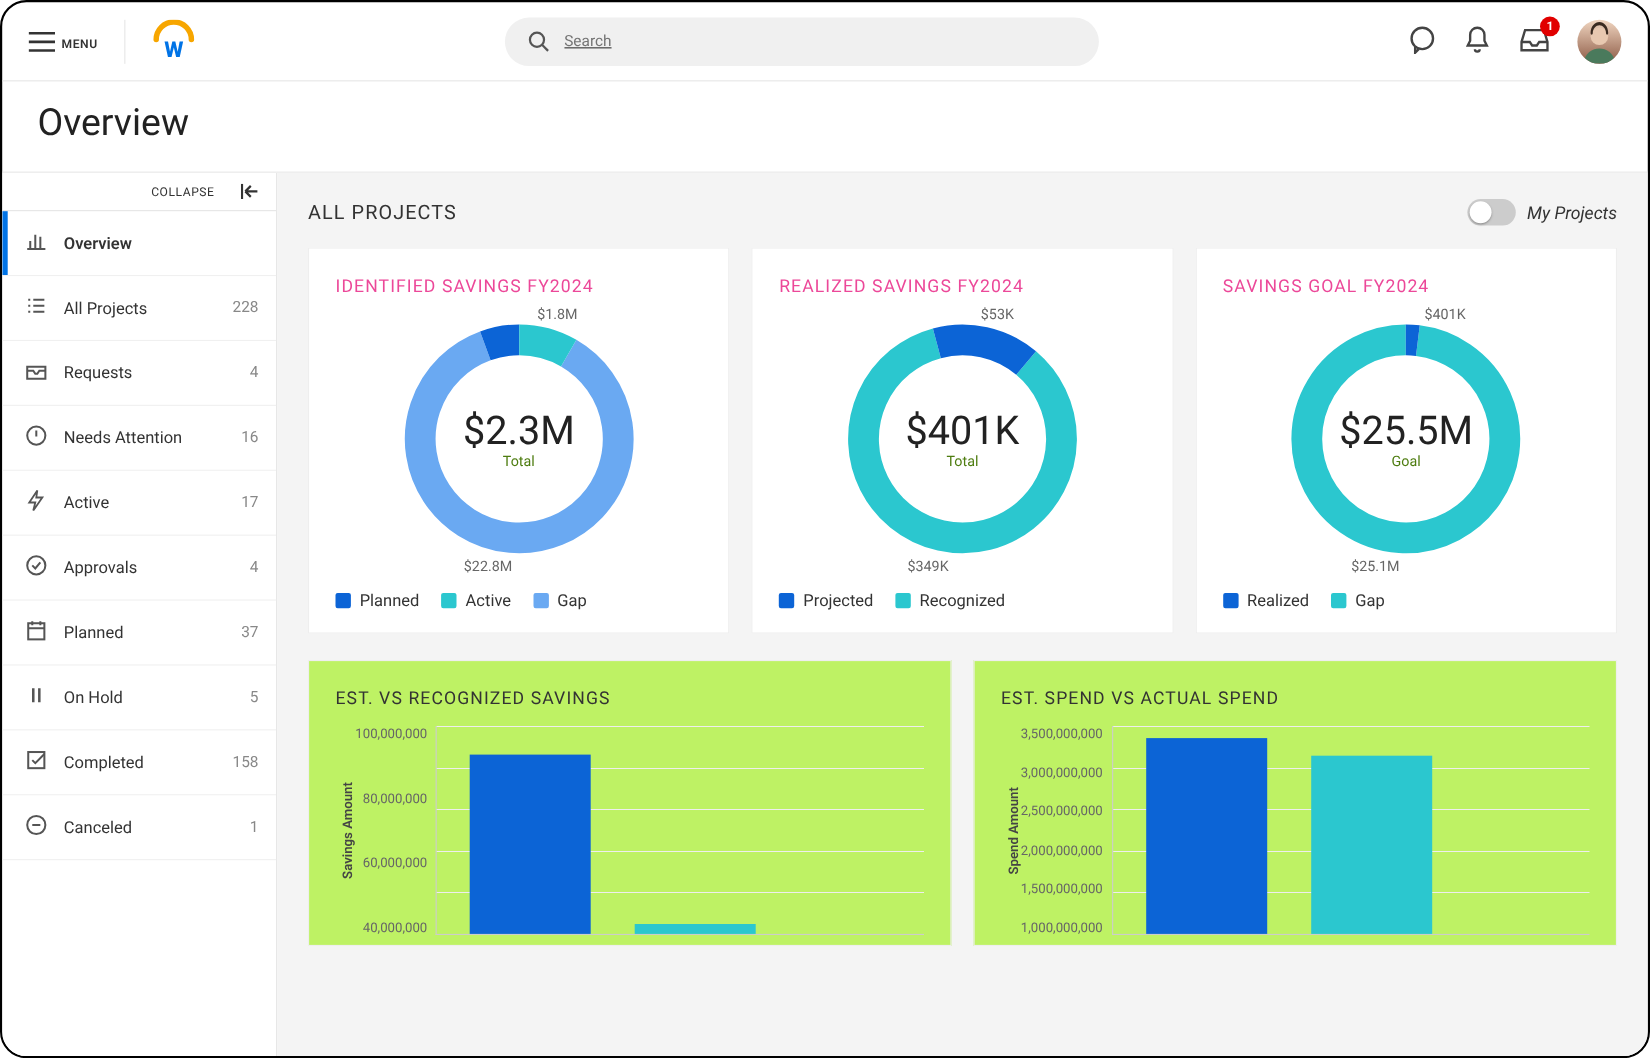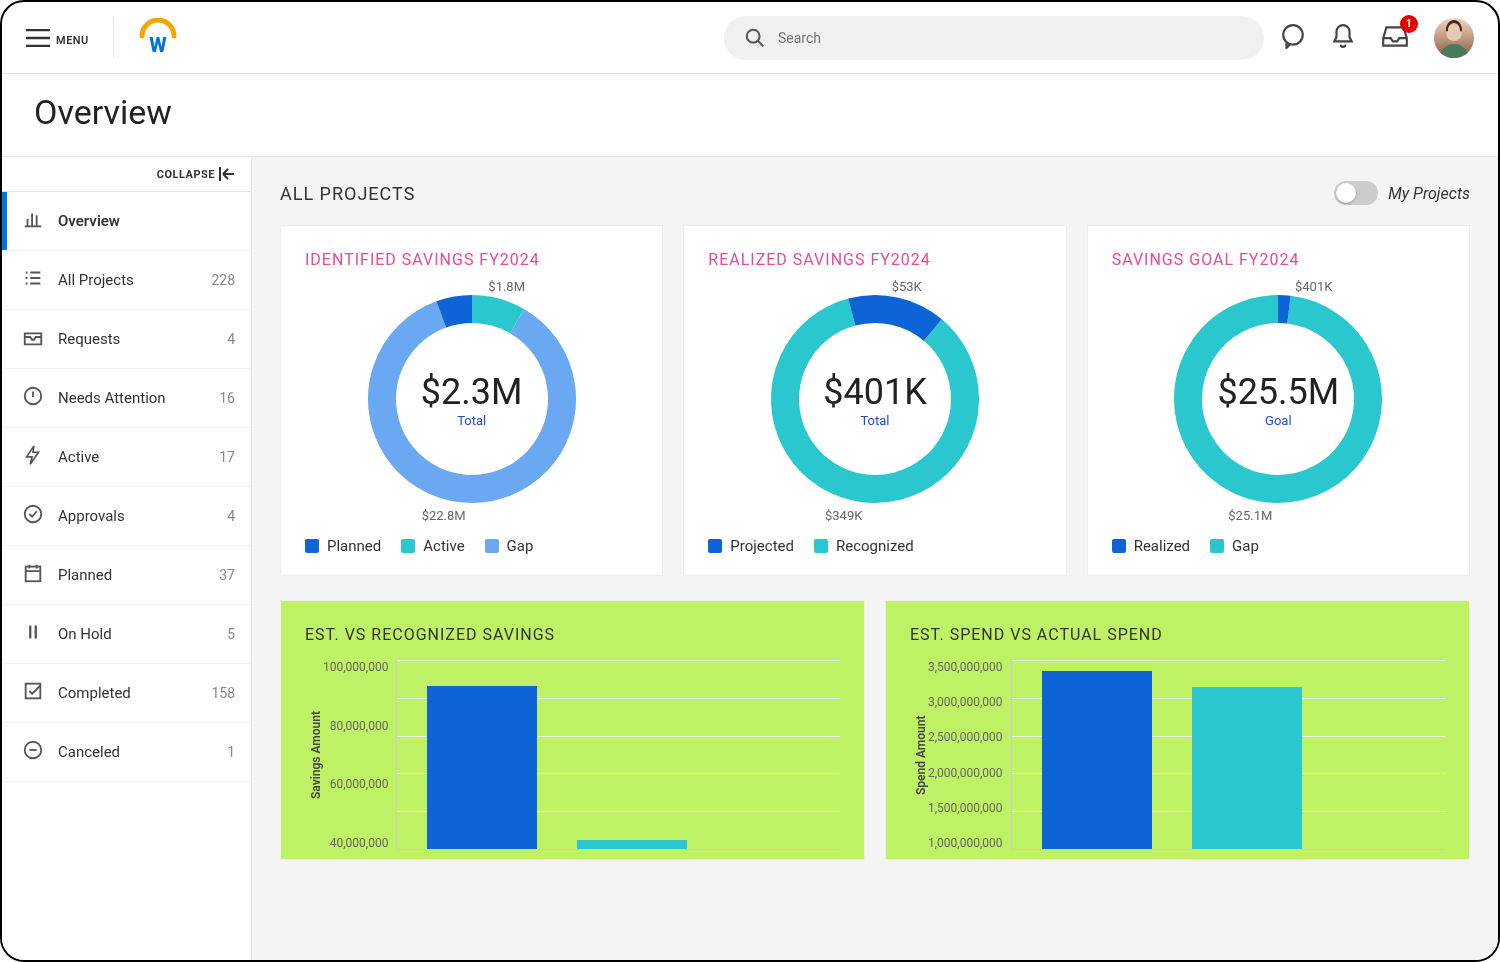--- a/index.html
+++ b/index.html
@@ -5,56 +5,56 @@
   * { box-sizing: border-box; margin: 0; padding: 0; font-family: -apple-system, BlinkMacSystemFont, "Segoe UI", Roboto, Helvetica, Arial, sans-serif; }
   body { background: #fff; color: #333; }
   .app { width: 1500px; height: 962px; display: flex; flex-direction: column; border-radius: 24px; overflow: hidden; border: 2px solid #000; }
 
   
   .topbar { display: flex; align-items: center; height: 72px; border-bottom: 1px solid #e5e5e5; padding: 0 24px; gap: 16px; }
   .menu-btn { display: flex; align-items: flex-end; gap: 6px; cursor: pointer; }
   .menu-btn .label { font-size: 11px; font-weight: 600; letter-spacing: 0.5px; }
   .divider { width: 1px; height: 40px; background: #e5e5e5; margin: 0 8px; }
   .logo { width: 40px; height: 40px; position: relative; }
-  .search-wrap { flex: 1; display: flex; justify-content: flex-end; }
+  .search-wrap { flex: 1; display: flex; justify-content: center; text-decoration: underline; }
   .search { display: flex; align-items: center; width: 540px; height: 44px; background: #f0f0f0; border-radius: 22px; padding: 0 20px; gap: 12px; }
   .search input { border: none; background: transparent; outline: none; font-size: 14px; flex: 1; color: #666; }
   .top-icons { display: flex; align-items: center; gap: 24px; }
   .top-icons .icon { cursor: pointer; position: relative; color: #444; }
   .badge { position: absolute; top: -8px; right: -8px; background: #e10000; color: #fff; font-size: 11px; font-weight: 700; border-radius: 10px; min-width: 18px; height: 18px; display: flex; align-items: center; justify-content: center; padding: 0 4px; }
   .avatar { width: 40px; height: 40px; border-radius: 50%; background: linear-gradient(180deg,#f0d5c0 0%,#8c5a45 100%); cursor: pointer; overflow:hidden; }
 
   
   .titlebar { padding: 18px 32px 24px 32px; border-bottom: 1px solid #e5e5e5; }
   .titlebar h1 { font-size: 34px; font-weight: 400; color: #222; }
 
   
   .body { flex: 1; display: flex; overflow: hidden; }
   .sidebar { width: 250px; border-right: 1px solid #e5e5e5; display: flex; flex-direction: column; background: #fff; }
-  .collapse { display: flex; justify-content: flex-end; align-items: center; gap: 4px; padding: 10px 16px; font-size: 11px; font-weight: 700; letter-spacing: 0.5px; border-bottom: 1px solid #e5e5e5; cursor: pointer; }
+  .collapse { display: flex; justify-content: flex-end; align-items: center; gap: 24px; padding: 10px 16px; font-size: 11px; font-weight: 400; letter-spacing: 0.5px; border-bottom: 1px solid #e5e5e5; cursor: pointer; }
   .nav { list-style: none; }
   .nav li { display: flex; align-items: center; gap: 14px; padding: 16px 16px 16px 20px; border-bottom: 1px solid #f0f0f0; cursor: pointer; font-size: 15px; color: #333; position: relative; }
   .nav li.active { font-weight: 600; }
   .nav li.active::before { content: ""; position: absolute; left: 0; top: 0; bottom: 0; width: 5px; background: #0073e6; }
   .nav li .count { margin-left: auto; color: #888; font-size: 14px; font-weight: 400; }
 
   .main { flex: 1; background: #f4f4f4; padding: 24px 28px; overflow: auto; }
   .main-header { display: flex; justify-content: space-between; align-items: center; margin-bottom: 20px; }
   .main-header h2 { font-size: 18px; font-weight: 400; letter-spacing: 1px; color: #333; }
   .toggle-wrap { display: flex; align-items: center; gap: 10px; font-size: 16px; font-style: italic; }
   .toggle { width: 44px; height: 24px; border-radius: 12px; background: #ccc; position: relative; cursor: pointer; }
   .toggle::after { content: ""; position: absolute; width: 20px; height: 20px; border-radius: 50%; background: #fff; top: 2px; left: 2px; box-shadow: 0 1px 2px rgba(0,0,0,0.3); }
 
   .cards { display: grid; grid-template-columns: repeat(3, 1fr); gap: 20px; margin-bottom: 24px; }
   .card { background: #fff; padding: 24px 24px 20px 24px; border: 1px solid #eee; }
   .card h3 { font-size: 16px; font-weight: 400; letter-spacing: 1px; color: #ec4899; margin-bottom: 10px; }
   .donut-wrap { position: relative; width: 100%; display: flex; justify-content: center; }
   .donut-center { position: absolute; top: 50%; left: 50%; transform: translate(-50%, -50%); text-align: center; }
   .donut-center .value { font-size: 36px; font-weight: 400; color: #222; }
-  .donut-center .sub { font-size: 13px; color: #1d4ed8; }
+  .donut-center .sub { font-size: 13px; color: #4d7c0f; }
   .donut-label { position: absolute; font-size: 13px; color: #666; }
   .legend { display: flex; gap: 20px; margin-top: 18px; font-size: 15px; align-items: center; }
   .legend .item { display: flex; align-items: center; gap: 8px; }
   .swatch { width: 14px; height: 14px; border-radius: 2px; }
 
   .bottom-row { display: grid; grid-template-columns: 1fr 1fr; gap: 20px; }
   .bar-card { background: #bef264; padding: 24px 24px 0 24px; border: 1px solid #eee; height: 260px; overflow: hidden; }
   .bar-card h3 { font-size: 16px; font-weight: 400; letter-spacing: 1px; margin-bottom: 16px; color: #333; }
   .bar-chart { display: flex; height: 190px; }
   .y-axis { display: flex; }

